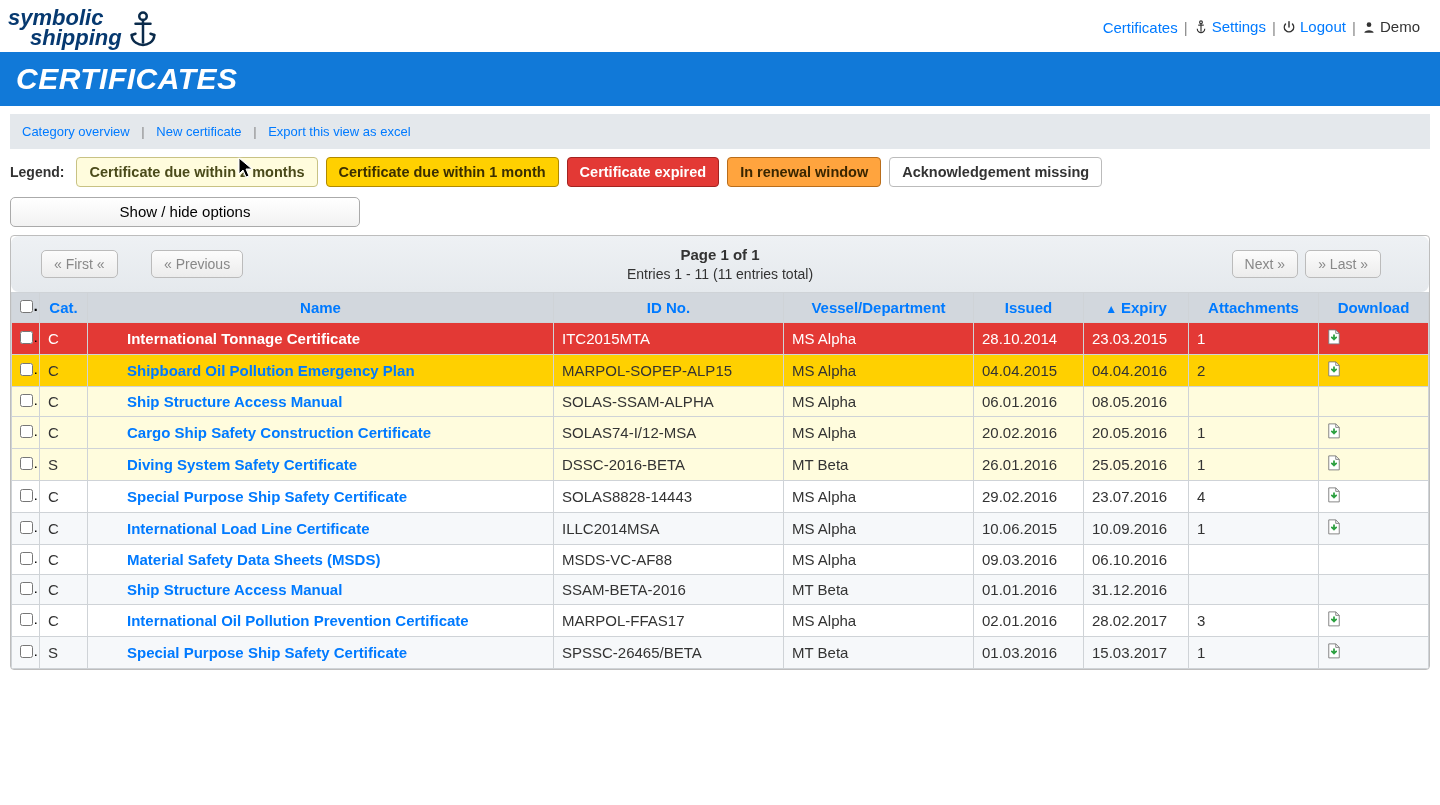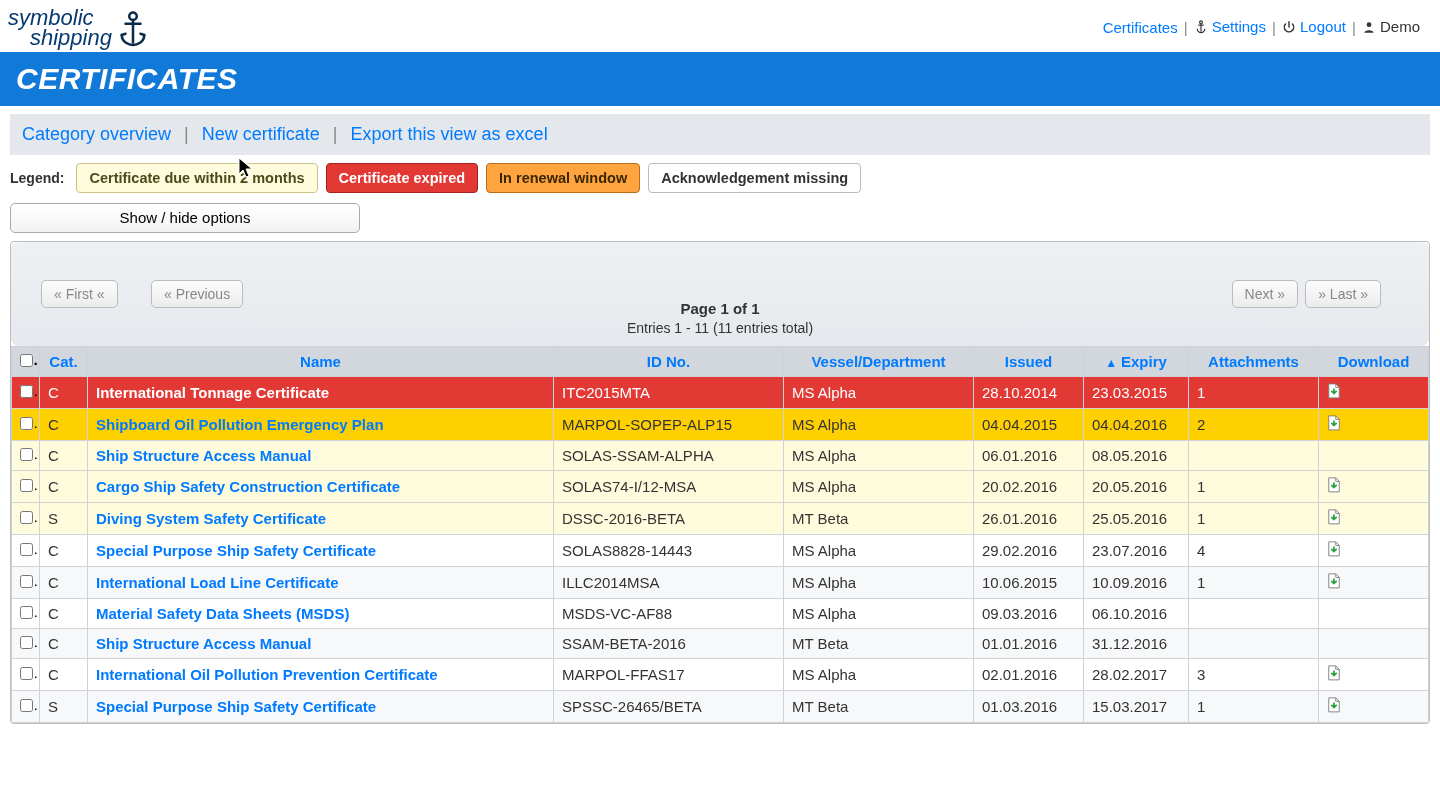--- a/index.html
+++ b/index.html
@@ -1,33 +1,33 @@
 <!DOCTYPE html>
 <html><head>
 <meta charset="utf-8">
 <style>
   * { box-sizing: border-box; margin: 0; padding: 0; }
   body { font-family: "Helvetica Neue", Helvetica, Arial, sans-serif; font-size: 14px; background: #fff; color: #333; }
   a { color: #007aff; text-decoration: none; }
 
   .topbar { display: flex; justify-content: space-between; align-items: center; padding: 8px 20px 4px 8px; }
   .logo { display: flex; align-items: flex-end; gap: 6px; }
-  .logo-text { display:flex; flex-direction:column; line-height:0.9; font-style: italic; font-weight: 400; color:#063970; font-size:22px;}
+  .logo-text { display:flex; flex-direction:column; line-height:0.9; font-style: italic; font-weight: 700; color:#063970; font-size:22px;}
   .logo-text .l1 { }
   .logo-text .l2 { padding-left: 22px; }
   .logo .anchor { width:30px; height:38px; }
   .topbar-right { font-size: 15px; display:flex; align-items:center; gap:6px; }
   .topbar-right .sep { color:#888; }
   .topbar-right .icon { display:inline-block; vertical-align:-2px; }
 
   .title-bar { background: #1179d8; color:#fff; padding: 10px 16px; font-size: 30px; font-weight:700; font-style: italic; letter-spacing:0.5px; }
 
   .content { padding: 8px 10px 20px 10px; }
 
-  .subnav { background:#e4e8ec; border-radius:0; padding:10px 12px; font-size:18px;}
+  .subnav { background:#e4e8ec; border-radius:0; padding:10px 12px; font-size:13px;}
   .subnav .sep { color:#888; margin:0 8px; }
 
   .legend-row { display:flex; align-items:center; gap:8px; margin:8px 0 10px 0; font-size:14px;}
   .legend-row .legend-label { font-weight:700; margin-right:4px; }
   .legend-badge { border:1px solid #888; border-radius:4px; padding:6px 12px; font-weight:700; font-size:14.5px;}
   .lg-2m { background:#fffcdd; border-color:#c8c284; color:#4a4a1a;}
   .lg-1m { background:#ffd000; border-color:#b08900; color:#3a2e00;}
   .lg-exp { background:#e33935; border-color:#a32320; color:#fff;}
   .lg-ren { background:#ffa43e; border-color:#b96d1b; color:#3a2600;}
   .lg-ack { background:#fff; border-color:#bbb; color:#333;}
@@ -36,21 +36,21 @@
   .entries-select { width:215px; height:28px; border:1px solid #bbb; border-radius:4px; background:#fff; padding:0 6px; font-size:14px; appearance:none; -webkit-appearance:none; position:relative;}
   .select-wrap { position:relative; display:inline-block;}
   .select-wrap::after { content:""; position:absolute; right:8px; top:50%; transform:translateY(-50%); width:0; height:0; border-left:4px solid transparent; border-right:4px solid transparent; border-top:5px solid #555;}
   .select-wrap::before { content:""; position:absolute; right:8px; top:calc(50% - 8px); width:0; height:0; border-left:4px solid transparent; border-right:4px solid transparent; border-bottom:5px solid #555;}
   .btn-wide { width:350px; height:30px; border:1px solid #aaa; border-radius:5px; background:linear-gradient(#fff,#f2f2f2); font-size:15px;}
 
   .tablewrap { border:1px solid #bdbdbd; border-radius:4px; overflow:hidden; }
 
   .pager { background:linear-gradient(#eef1f4,#e5e9ed); padding:8px 12px; position:relative; display:flex; align-items:center; justify-content:center;border-radius:8px; }
   .pager .pg-text { text-align:center; line-height:1.4; }
-  .pager .pg-text .pg1 { font-weight:700; font-size:15px;margin-top:48px;}
+  .pager .pg-text .pg1 { font-weight:700; font-size:15px;}
   .pg-btn { position:absolute; border:1px solid #bbb; border-radius:5px; background:linear-gradient(#fcfcfc,#ececec); padding:5px 12px; font-size:14px;}
   .pg-first { left:30px; }
   .pg-prev  { left:140px; }
   .pg-next  { right:131px; }
   .pg-last  { right:48px; }
   .pg-btn[disabled]{ color:#888; }
 
   table.cert { width:100%; border-collapse:collapse; table-layout:fixed;}
   table.cert th, table.cert td { border:1px solid #cfd3d7; padding:6px 8px; font-size:15px; height:30px; text-align:left; white-space:nowrap; overflow:hidden; text-overflow:ellipsis;}
   table.cert th { background:#d2d7dd; font-weight:700; color:#007aff; text-align:center;}
@@ -66,21 +66,21 @@
   col.vessel{ width:190px; }
   col.issued{ width:110px; }
   col.expiry{ width:105px; }
   col.att  { width:130px; }
   col.dl   { width:110px; }
 
   th.sortable { cursor:pointer; }
   .sort-asc::before { content:"\25B2"; color:#007aff; margin-right:4px; font-size:12px; }
 
   td.center{ text-align:center; }
-  td a.name { font-weight:700; }
+  td a.name { font-weight:700;margin-left:31px; }
 
   
   tr.expired td { background:#e33935 !important; color:#fff;}
   tr.expired td a.name { color:#fff; }
   tr.month1 td { background:#ffd000 !important; }
   tr.month2 td { background:#fffcdd !important; }
   .cell-renew { background:#ffa43e !important; }
 
   input[type=checkbox]{ width:13px; height:13px;}
 
@@ -157,20 +157,21 @@
     <a href="#">Category overview</a>
     <span class="sep">|</span>
     <a href="#">New certificate</a>
     <span class="sep">|</span>
     <a href="#">Export this view as excel</a>
   </div>
 
   <div class="legend-row">
     <span class="legend-label">Legend:</span>
     <span class="legend-badge lg-2m">Certificate due within 2 months</span>
+    <span class="legend-badge lg-1m">Certificate due within 1 month</span>
     <span class="legend-badge lg-exp">Certificate expired</span>
     <span class="legend-badge lg-ren">In renewal window</span>
     <span class="legend-badge lg-ack">Acknowledgement missing</span>
   </div>
 
   <div class="controls-row">
     <button class="btn-wide">Show / hide options</button>
   </div>
 
   <div class="tablewrap">

